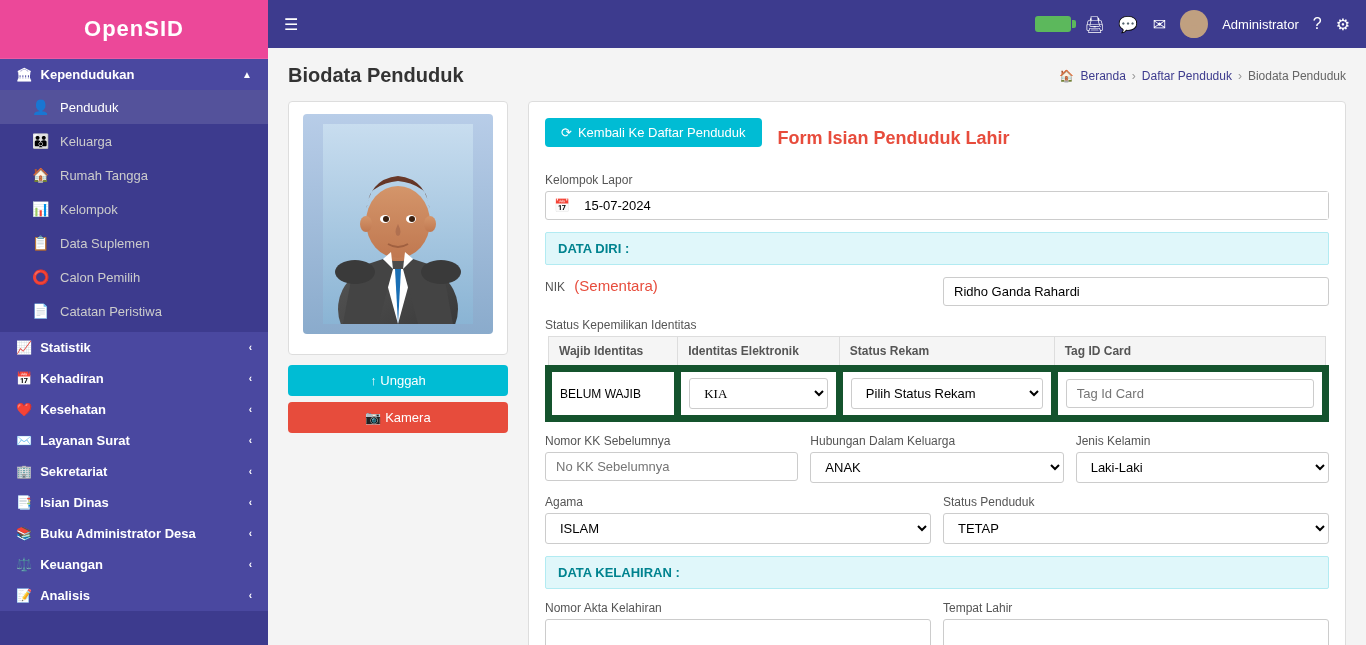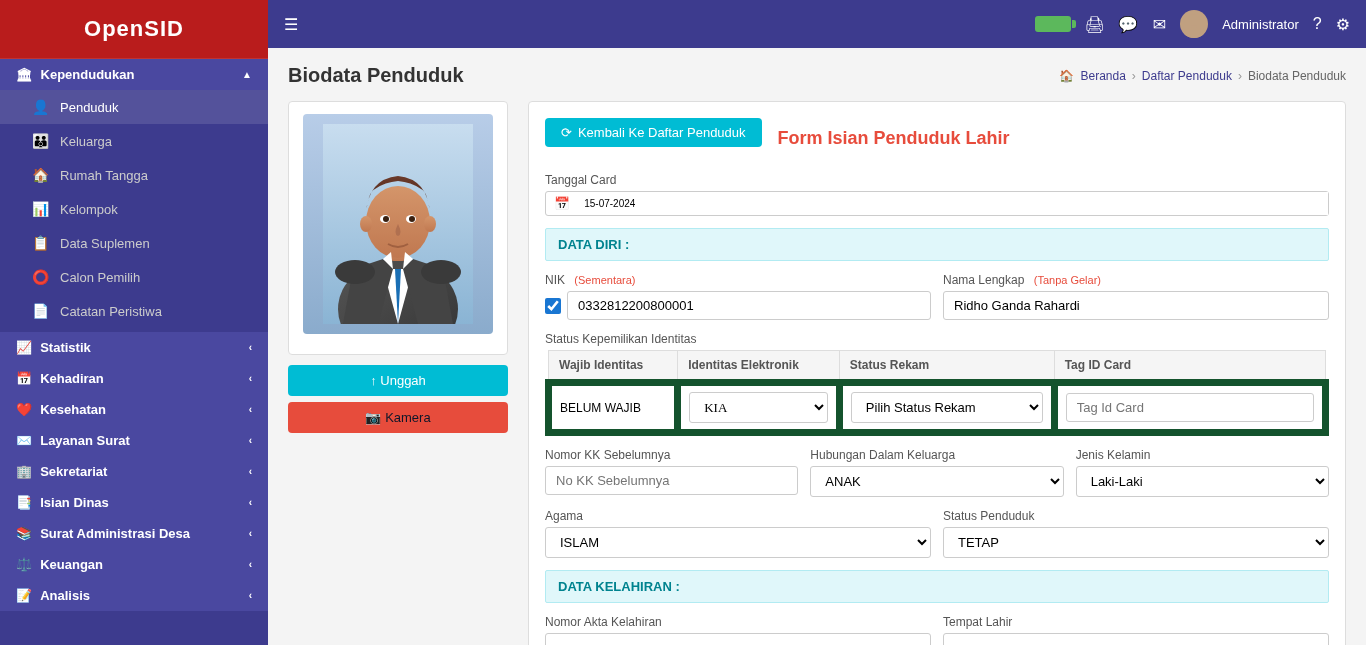--- a/index.html
+++ b/index.html
@@ -10,21 +10,21 @@
       width: 268px;
       min-width: 268px;
       background: #3d3b8e;
       color: #fff;
       display: flex;
       flex-direction: column;
       height: 645px;
       overflow-y: auto;
     }
     .sidebar-logo {
-      background: #b91c1c;
+      background: #ec4899;
       padding: 16px;
       text-align: center;
       font-size: 22px;
       font-weight: bold;
       color: #fff;
       letter-spacing: 1px;
       border-bottom: 1px solid rgba(255,255,255,0.1);
     }
     .sidebar-section {
       background: #4a48a0;
@@ -161,21 +161,21 @@
       cursor: pointer;
       font-size: 13px;
       margin-bottom: 6px;
       text-align: center;
     }
     .btn-camera {
       display: block;
       width: 100%;
       padding: 8px;
       background: #e74c3c;
-      color: #0f172a;
+      color: #ffffff;
       border: none;
       border-radius: 4px;
       cursor: pointer;
       font-size: 13px;
       text-align: center;
     }
 
     
     .form-panel {
       flex: 1;
@@ -220,21 +220,21 @@
       margin-bottom: 12px;
     }
     .form-label {
       font-size: 12px;
       color: #555;
       margin-bottom: 4px;
       display: block;
     }
     .label-secondary {
       color: #e74c3c;
-      font-size: 11px;
+      font-size: 15px;
       margin-left: 6px;
     }
     .form-control {
       width: 100%;
       padding: 6px 10px;
       border: 1px solid #ccc;
       border-radius: 3px;
       font-size: 13px;
       background: #fff;
     }
@@ -249,21 +249,21 @@
     .input-icon-prefix {
       padding: 0 8px;
       color: #888;
       font-size: 13px;
     }
     .input-with-icon input {
       border: none;
       outline: none;
       padding: 6px 6px;
       flex: 1;
-      font-size: 10px;
+      font-size: 13px;
     }
 
     .section-header {
       background: #e0f7fa;
       border: 1px solid #b2ebf2;
       padding: 8px 12px;
       font-weight: 600;
       color: #00838f;
       font-size: 13px;
       margin-bottom: 12px;
@@ -394,21 +394,21 @@
   <div class="sidebar-section">
     <span style="display:flex;align-items:center;gap:8px;">
       <span>📑</span>
       <span>Isian Dinas</span>
     </span>
     <span class="chevron">‹</span>
   </div>
   <div class="sidebar-section">
     <span style="display:flex;align-items:center;gap:8px;">
       <span>📚</span>
-      <span>Surat Administrasi Desa</span>
+      <span>Buku Administrator Desa</span>
     </span>
     <span class="chevron">‹</span>
   </div>
   <div class="sidebar-section">
     <span style="display:flex;align-items:center;gap:8px;">
       <span>⚖️</span>
       <span>Keuangan</span>
     </span>
     <span class="chevron">‹</span>
   </div>
@@ -531,45 +531,37 @@
 
           <div class="form-header-row">
             <button class="btn-back">
               <span>⟳</span>
               <span>Kembali Ke Daftar Penduduk</span>
             </button>
             <span class="form-title-highlight">Form Isian Penduduk Lahir</span>
           </div>
 
           <div class="form-group">
-            <label class="form-label">Tanggal Card</label>
+            <label class="form-label">Kelompok Lapor</label>
             <div class="input-with-icon">
               <span class="input-icon-prefix">📅</span>
               <input type="text" value="15-07-2024" style="width: 200px;">
             </div>
           </div>
 
           <div class="section-header">DATA DIRI :</div>
 
           <div class="form-row">
             <div class="form-col">
               <label class="form-label">
                 <span>NIK</span>
                 <span class="label-secondary">(Sementara)</span>
               </label>
-              <div class="nik-row">
-                <input type="checkbox" class="checkbox-blue" checked="" style="">
-                <input type="text" class="form-control" style="flex: 1 1 0%;" value="0332812200800001">
-              </div>
-            </div>
-            <div class="form-col">
-              <label class="form-label">
-                <span>Nama Lengkap</span>
-                <span class="label-secondary">(Tanpa Gelar)</span>
-              </label>
+            </div>
+            <div class="form-col">
               <input type="text" class="form-control" value="Ridho Ganda Rahardi" style="">
             </div>
           </div>
 
           <div class="form-group">
             <label class="form-label">Status Kepemilikan Identitas</label>
             <table class="identity-table">
               <thead>
                 <tr>
                   <th>Wajib Identitas</th>

